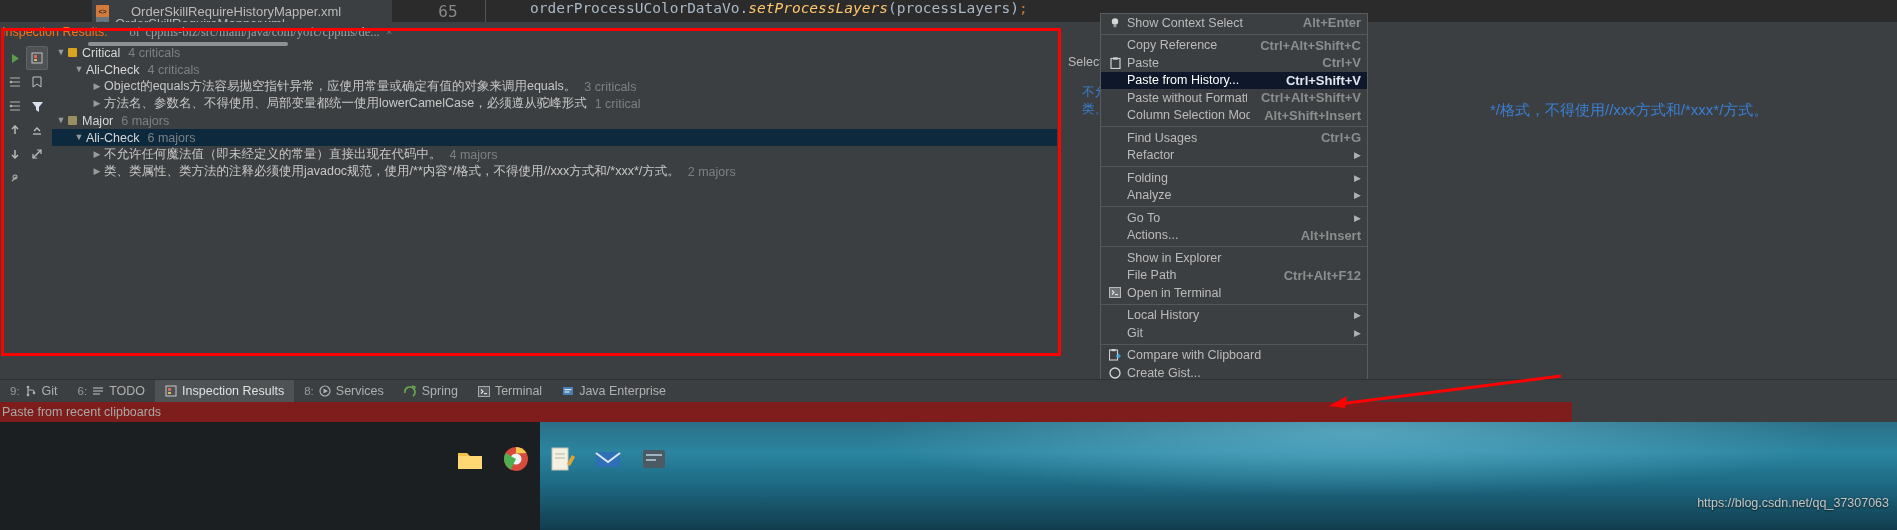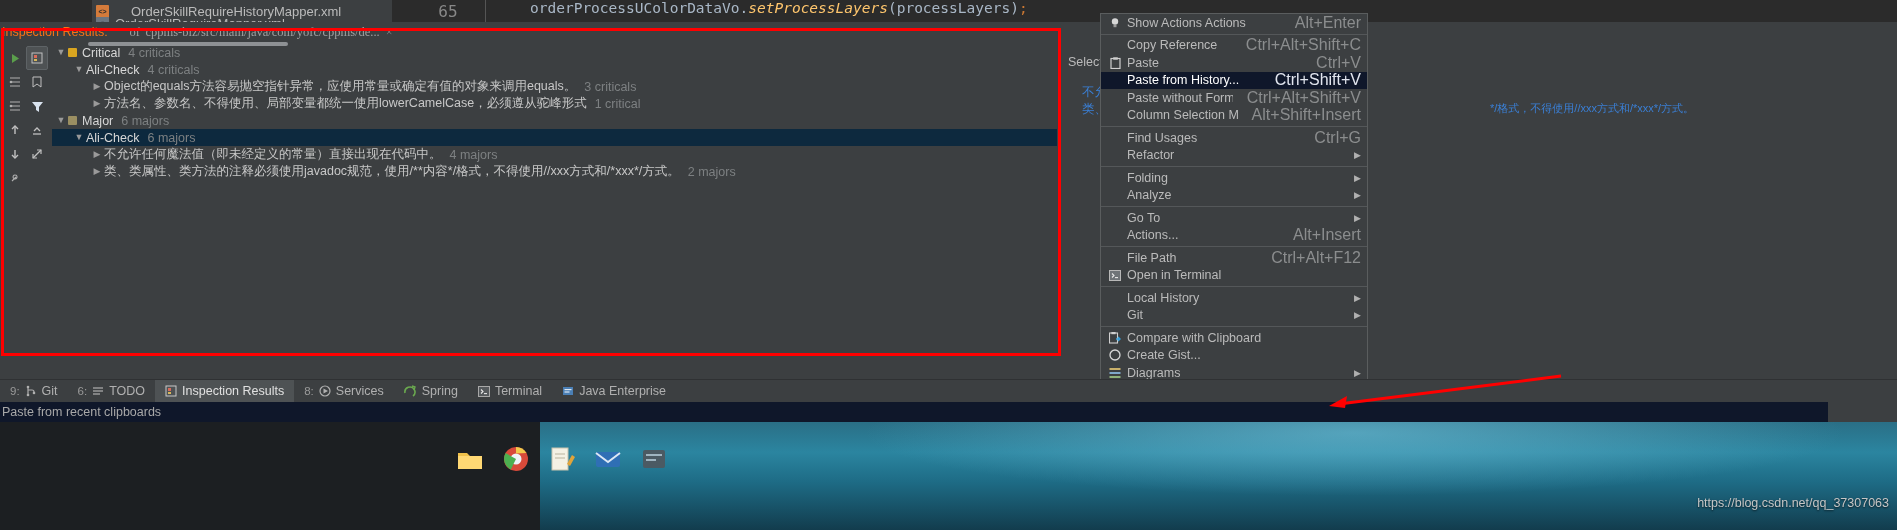--- a/index.html
+++ b/index.html
@@ -116,61 +116,61 @@
   .sel-inspect {
     position: absolute; left: 1068px; top: 55px; color: #bbbbbb; font-size: 12.5px;
     white-space: nowrap;
   }
   .blue-line {
     position: absolute; color: #3a7fd5; font-size: 12.5px; white-space: nowrap;
   }
   .blue-line.l1 { left: 1082px; top: 84px; }
   .blue-line.l2 { left: 1082px; top: 101px; }
   .blue-right {
-    position: absolute; left: 1490px; top: 101px; color: #3a7fd5; font-size: 11px;
+    position: absolute; left: 1490px; top: 101px; color: #3a7fd5; font-size: 15px;
     white-space: nowrap;
   }
 
   
   .ctx-menu {
     position: absolute; left: 1100px; top: 13px; width: 268px;
     background: #3c3f41; border: 1px solid #5a5d5e;
     font-size: 12.5px; color: #bbbbbb; padding: 0;
   }
   .ctx-item {
     height: 17.5px; display: flex; align-items: center; position: relative;
     padding-left: 6px; padding-right: 6px; white-space: nowrap;
   }
   .ctx-item.highlight { background: #0f172a; color: #ffffff; }
   .ctx-ico {
     width: 16px; flex: none; display: flex; align-items: center;
     justify-content: center; margin-right: 4px;
   }
   .ctx-label { flex: 1; overflow: hidden; }
-  .ctx-shortcut { color: #8b8d8e; margin-left: 14px; font-size: 16px; }
+  .ctx-shortcut { color: #8b8d8e; margin-left: 14px; font-size: 13px; font-weight: bold; }
   .ctx-item.highlight .ctx-shortcut { color: #e2e6ef; }
   .ctx-arrow { color: #b0b0b0; font-size: 9px; margin-left: 10px; }
   .ctx-sep { height: 1px; background: #545759; margin: 2px 0; }
 
   
   .bottom-bar {
     position: absolute; left: 0; top: 379px; width: 1897px; height: 23px;
     background: #3c3f41; border-top: 1px solid #2f3133;
     display: flex; align-items: center; color: #b0b0b0; font-size: 12.5px;
   }
   .bb-item {
     display: flex; align-items: center; gap: 5px; padding: 0 10px; height: 23px;
     white-space: nowrap;
   }
   .bb-item.active { background: #4e5254; color: #e0e0e0; }
   .bb-num { color: #9a9a9a; font-size: 11.5px; }
 
   .status-bar {
-    position: absolute; left: 0; top: 402px; width: 1828px; height: 20px;
-    background: #0f172a; color: #a8a8a8; font-size: 12.5px;
+    position: absolute; left: 0; top: 402px; width: 1572px; height: 20px;
+    background: #7f1d1d; color: #a8a8a8; font-size: 12.5px;
     display: flex; align-items: center; padding-left: 2px;
   }
 
   
   .desktop {
     position: absolute; left: 0; top: 422px; width: 1897px; height: 108px;
     background: linear-gradient(180deg,#1d2a33 0%, #17333f 35%, #14404f 70%, #10313d 100%);
   }
   .wallpaper-img {
     position: absolute; left: 540px; top: 0; width: 1357px; height: 108px;
@@ -367,21 +367,21 @@
   <div class="blue-right">*/格式，不得使用//xxx方式和/*xxx*/方式。</div>
 
   <div class="ctx-menu" id="ctx-container">
       <div class="ctx-item">
         <span class="ctx-ico">
           <svg width="12" height="12" viewBox="0 0 12 12">
             <circle cx="6" cy="4.5" r="3.2" fill="#d6d6d6"></circle>
             <rect x="4.5" y="8" width="3" height="2.2" fill="#9a9a9a"></rect>
           </svg>
         </span>
-        <span class="ctx-label">Show Actions Actions</span>
+        <span class="ctx-label">Show Context Select</span>
         <span class="ctx-shortcut">Alt+Enter</span>
       </div>
       <div class="ctx-sep"></div>
       <div class="ctx-item">
         <span class="ctx-ico"></span>
         <span class="ctx-label">Copy Reference</span>
         <span class="ctx-shortcut">Ctrl+Alt+Shift+C</span>
       </div>
       <div class="ctx-item">
         <span class="ctx-ico">
@@ -435,20 +435,24 @@
         <span class="ctx-ico"></span>
         <span class="ctx-label">Go To</span>
         <span class="ctx-arrow">▶</span>
       </div>
       <div class="ctx-item">
         <span class="ctx-ico"></span>
         <span class="ctx-label">Actions...</span>
         <span class="ctx-shortcut">Alt+Insert</span>
       </div>
       <div class="ctx-sep"></div>
+      <div class="ctx-item">
+        <span class="ctx-ico"></span>
+        <span class="ctx-label">Show in Explorer</span>
+      </div>
       <div class="ctx-item">
         <span class="ctx-ico"></span>
         <span class="ctx-label">File Path</span>
         <span class="ctx-shortcut">Ctrl+Alt+F12</span>
       </div>
       <div class="ctx-item">
         <span class="ctx-ico">
           <svg width="12" height="11" viewBox="0 0 12 11">
             <rect x="0.5" y="0.5" width="11" height="10" fill="#6f7478" stroke="#b8b8b8"></rect>
             <polyline points="3,3.5 5,5.5 3,7.5" fill="none" stroke="#e8e8e8" stroke-width="1.1"></polyline>

